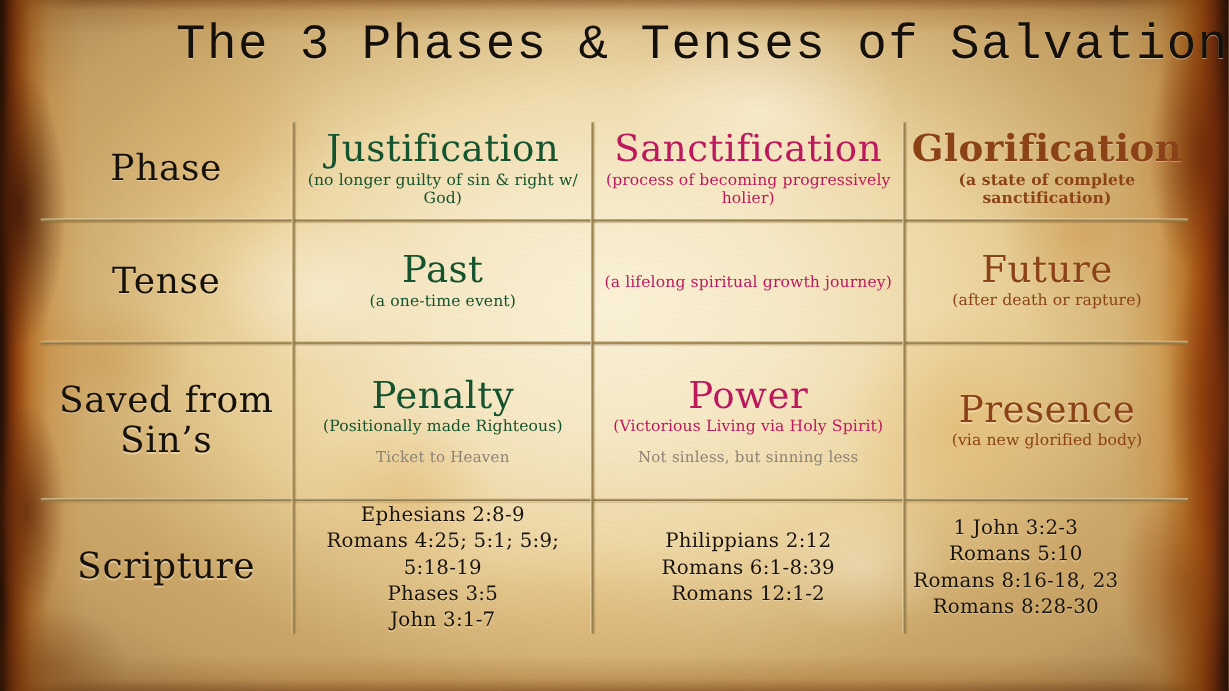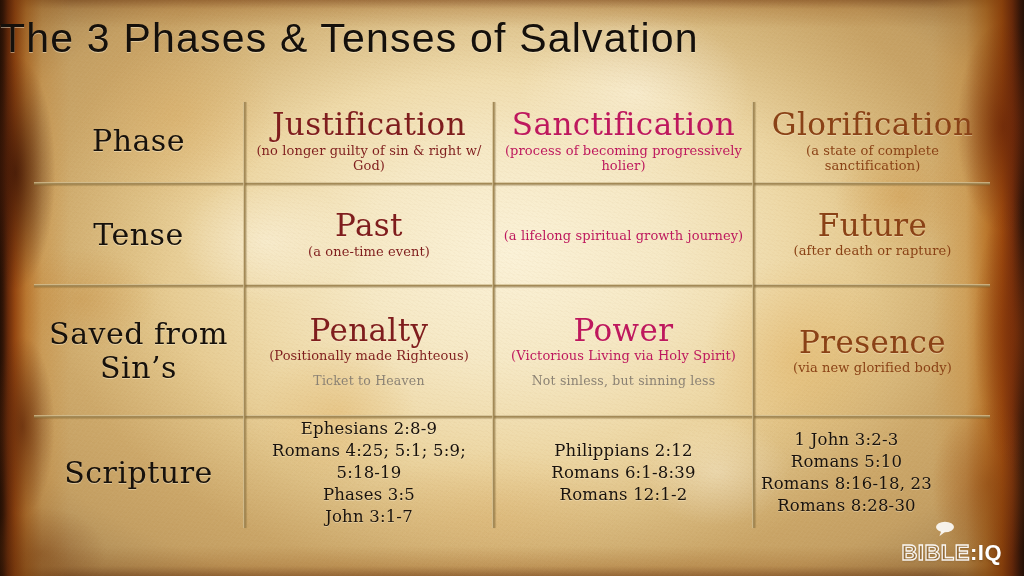--- a/index.html
+++ b/index.html
@@ -72,26 +72,26 @@
   .bg-vignette {
     background: radial-gradient(ellipse 72% 74% at 50% 48%, rgba(0,0,0,0) 46%, rgba(90,48,12,0.16) 78%, rgba(50,22,4,0.38) 100%);
   }
 
   
   #title {
     position: absolute;
     top: 16px;
     left: 0;
     width: 100%;
-    text-align: left;
+    text-align: right;
     font-size: 41px;
     line-height: 1.1;
     color: #15100b;
     letter-spacing: 1.2px;
-    font-family: Liberation Sans, sans-serif;
+    font-family: Liberation Mono, monospace;
     font-weight: 400;
     text-shadow: 0 1px 0 rgba(255,246,222,0.45);
     z-index: 6;
   }
 
   
   #table {
     position: absolute;
     left: 34px;
     top: 100px;
@@ -159,21 +159,21 @@
     font-family: "DejaVu Serif", "Liberation Serif", serif;
   }
   .scripture {
     font-size: 16.5px;
     line-height: 1.34;
     color: #19120c;
     letter-spacing: .2px;
     font-family: "DejaVu Serif", "Liberation Serif", serif;
     text-shadow: 0 1px 0 rgba(255,247,224,0.35);
   }
-  .c-just { color: #7f1d1d; }
+  .c-just { color: #14532d; }
   .c-sanc { color: #be185d; }
   .c-glor { color: #8a4216; }
 
   
   #logo {
     position: absolute;
     right: 22px;
     bottom: 12px;
     z-index: 7;
     display: flex;
@@ -233,21 +233,21 @@
     <div class="cell" style="left:212px; top:0; width:246px; height:82px;">
       <div class="headline c-just">Justification</div>
       <div class="subline c-just">(no longer guilty of sin &amp; right w/ God)</div>
     </div>
 
     <div class="cell" style="left:461px; top:0; width:257px; height:82px;">
       <div class="headline c-sanc">Sanctification</div>
       <div class="subline c-sanc">(process of becoming progressively holier)</div>
     </div>
 
-    <div class="cell" style="left:721px; top:0; width:235px; height:82px;">
+    <div class="cell" style="left:721px; top:0; width:235px; height:82px;font-weight:bold;">
       <div class="headline c-glor">Glorification</div>
       <div class="subline c-glor">(a state of complete sanctification)</div>
     </div>
 
     <div class="cell" style="left:0;   top:85px; width:209px; height:99px;">
       <div class="rowlabel">Tense</div>
     </div>
 
     <div class="cell" style="left:212px; top:85px; width:246px; height:99px;">
       <div class="headline c-just">Past</div>
@@ -304,26 +304,14 @@
 
     <div class="cell" style="left:695px; top:318px; width:235px; height:110px;">
       <div class="scripture">1 John 3:2-3</div>
       <div class="scripture">Romans 5:10</div>
       <div class="scripture">Romans 8:16-18, 23</div>
       <div class="scripture">Romans 8:28-30</div>
     </div>
 
   </div>
 
-  <div id="logo">
-    <div id="logo-bubble">
-      <svg width="22" height="16" viewBox="0 0 22 16" aria-hidden="true">
-        <ellipse cx="11" cy="6" rx="9" ry="5.2" fill="rgba(255,255,255,0.88)"></ellipse>
-        <path d="M7.2 10.2 L5.4 15.2 L11.2 10.8 Z" fill="rgba(255,255,255,0.88)"></path>
-      </svg>
-    </div>
-    <div id="logo-text">
-      <span id="logo-bible">BIBLE</span>
-      <span id="logo-iq">:IQ</span>
-    </div>
-  </div>
 
 </div>
 
 </body></html>

